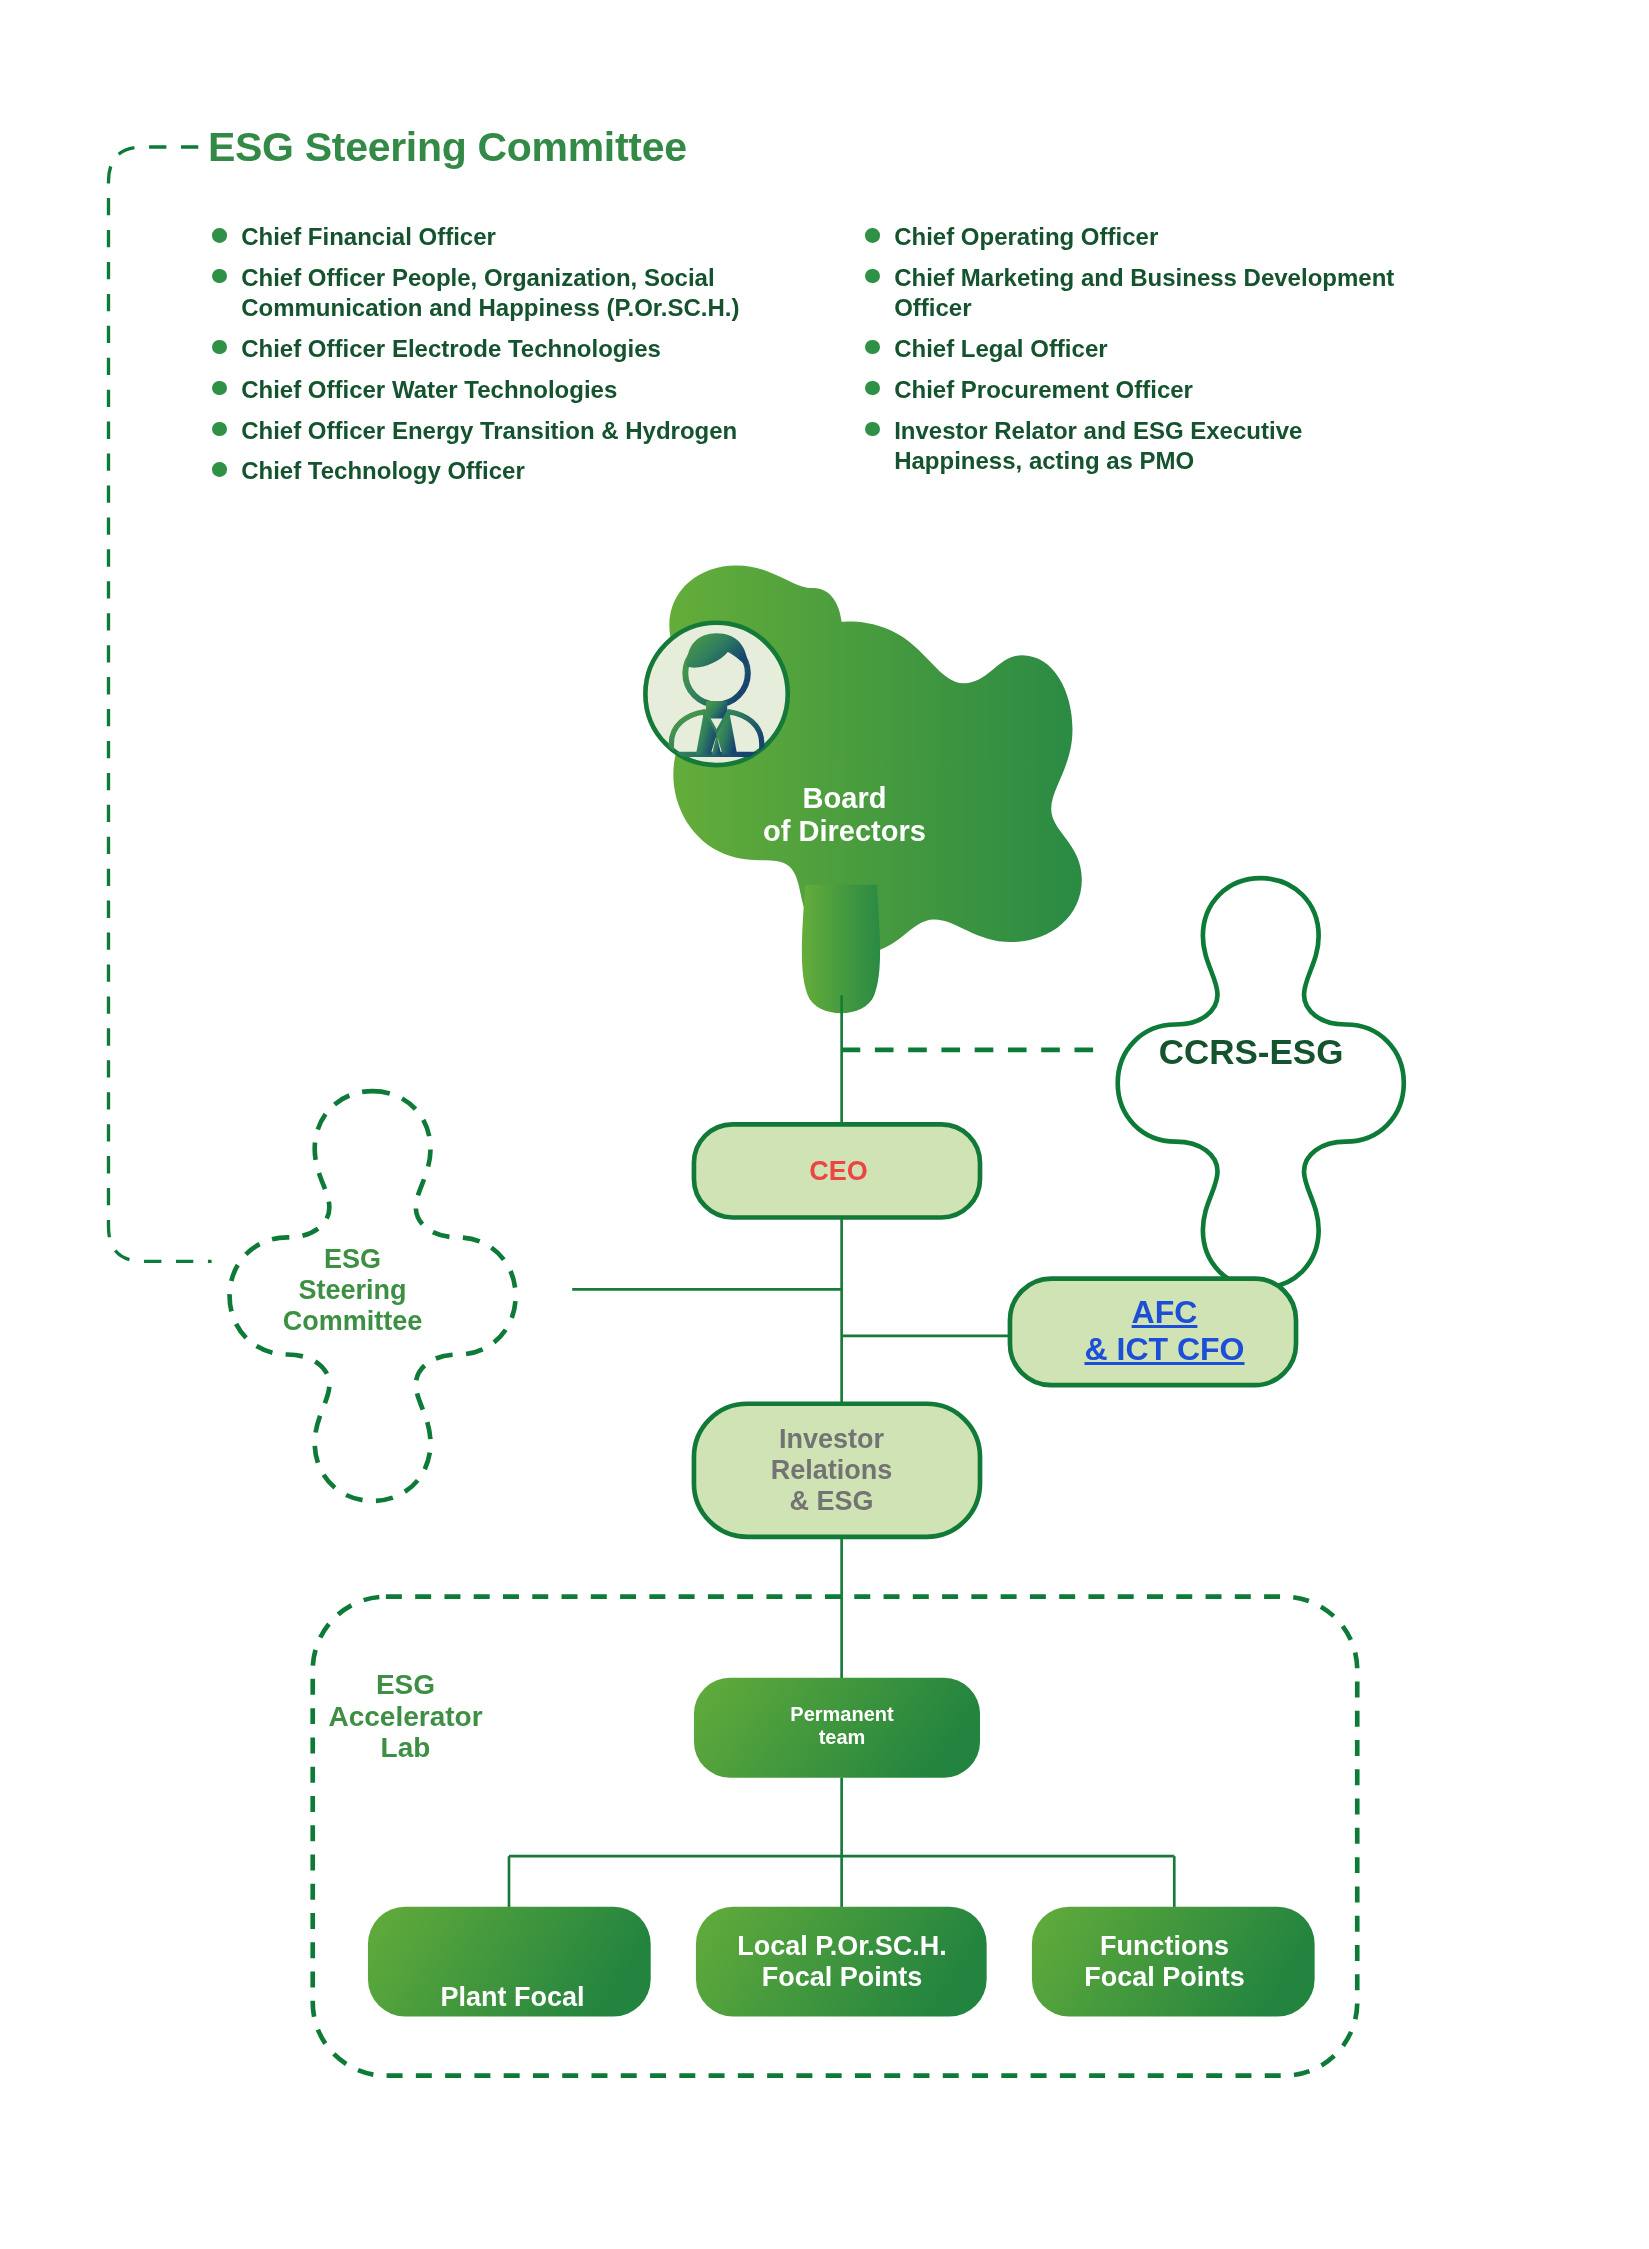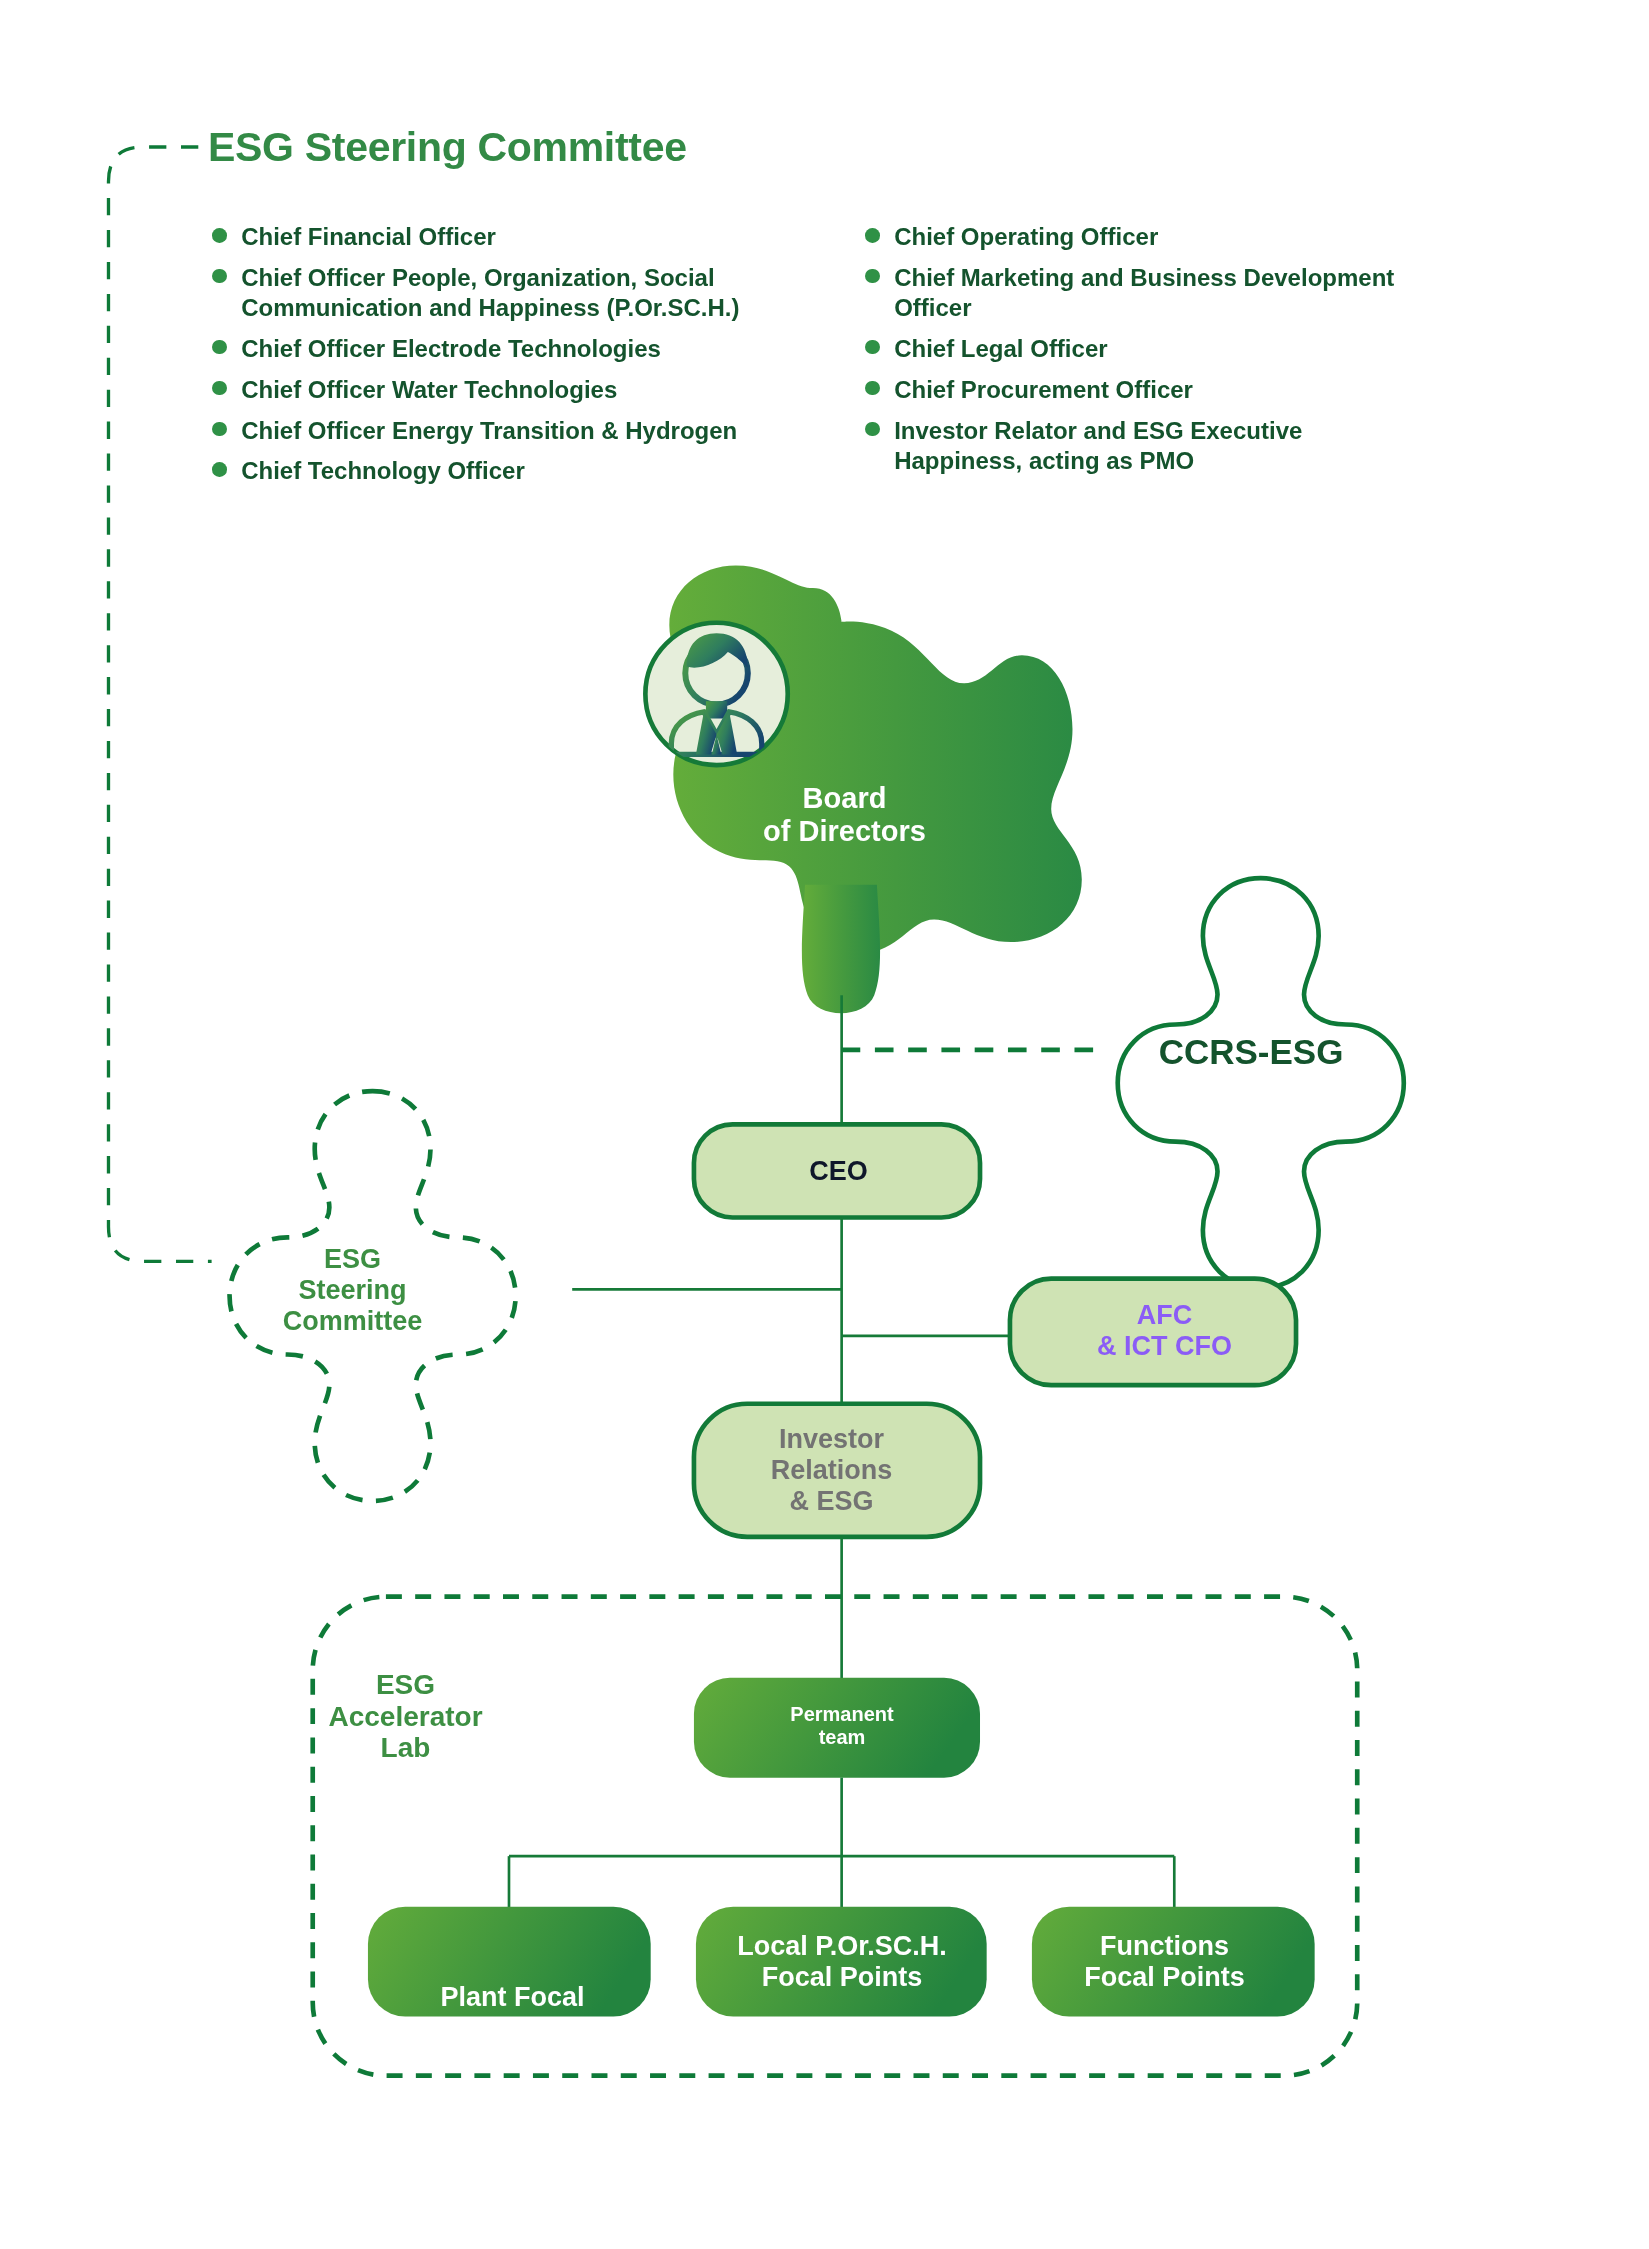--- a/index.html
+++ b/index.html
@@ -31,23 +31,23 @@
   }
 
   
   .node-label{
     position:absolute;display:flex;align-items:center;justify-content:center;
     text-align:center;font-weight:700;line-height:1.14;
     pointer-events:none;
   }
   .nl-bod{left:705px;top:772px;width:279px;height:86px;font-size:29px;color:#ffffff;}
   .nl-ccrs{left:1118px;top:1025px;width:266px;height:53px;font-size:35px;color:#14532d;}
-  .nl-ceo{left:692px;top:1131px;width:293px;height:80px;font-size:27px;color:#0f172a;}
+  .nl-ceo{left:692px;top:1131px;width:293px;height:80px;font-size:27px;color:#ef4444;}
   .nl-esc{left:213px;top:1224px;width:279px;height:133px;font-size:27px;color:#3d8f43;}
-  .nl-afc{left:1025px;top:1284px;width:279px;height:93px;font-size:27px;color:#8b5cf6;}
+  .nl-afc{left:1025px;top:1284px;width:279px;height:93px;font-size:32px;color:#1d4ed8;text-decoration:underline;}
   .nl-ir{left:692px;top:1404px;width:279px;height:133px;font-size:27px;color:#737373;}
   .nl-lab{left:266px;top:1650px;width:279px;height:133px;font-size:28px;color:#3d8f43;}
   .nl-perm{left:699px;top:1676px;width:286px;height:100px;font-size:20px;color:#ffffff;}
   .nl-pfp{left:373px;top:1960px;width:279px;height:106px;font-size:27px;color:#ffffff;}
   .nl-lfp{left:699px;top:1909px;width:286px;height:106px;font-size:27px;color:#ffffff;}
   .nl-ffp{left:1025px;top:1909px;width:279px;height:106px;font-size:27px;color:#ffffff;}
 </style>
 </head>
 <body>
 

